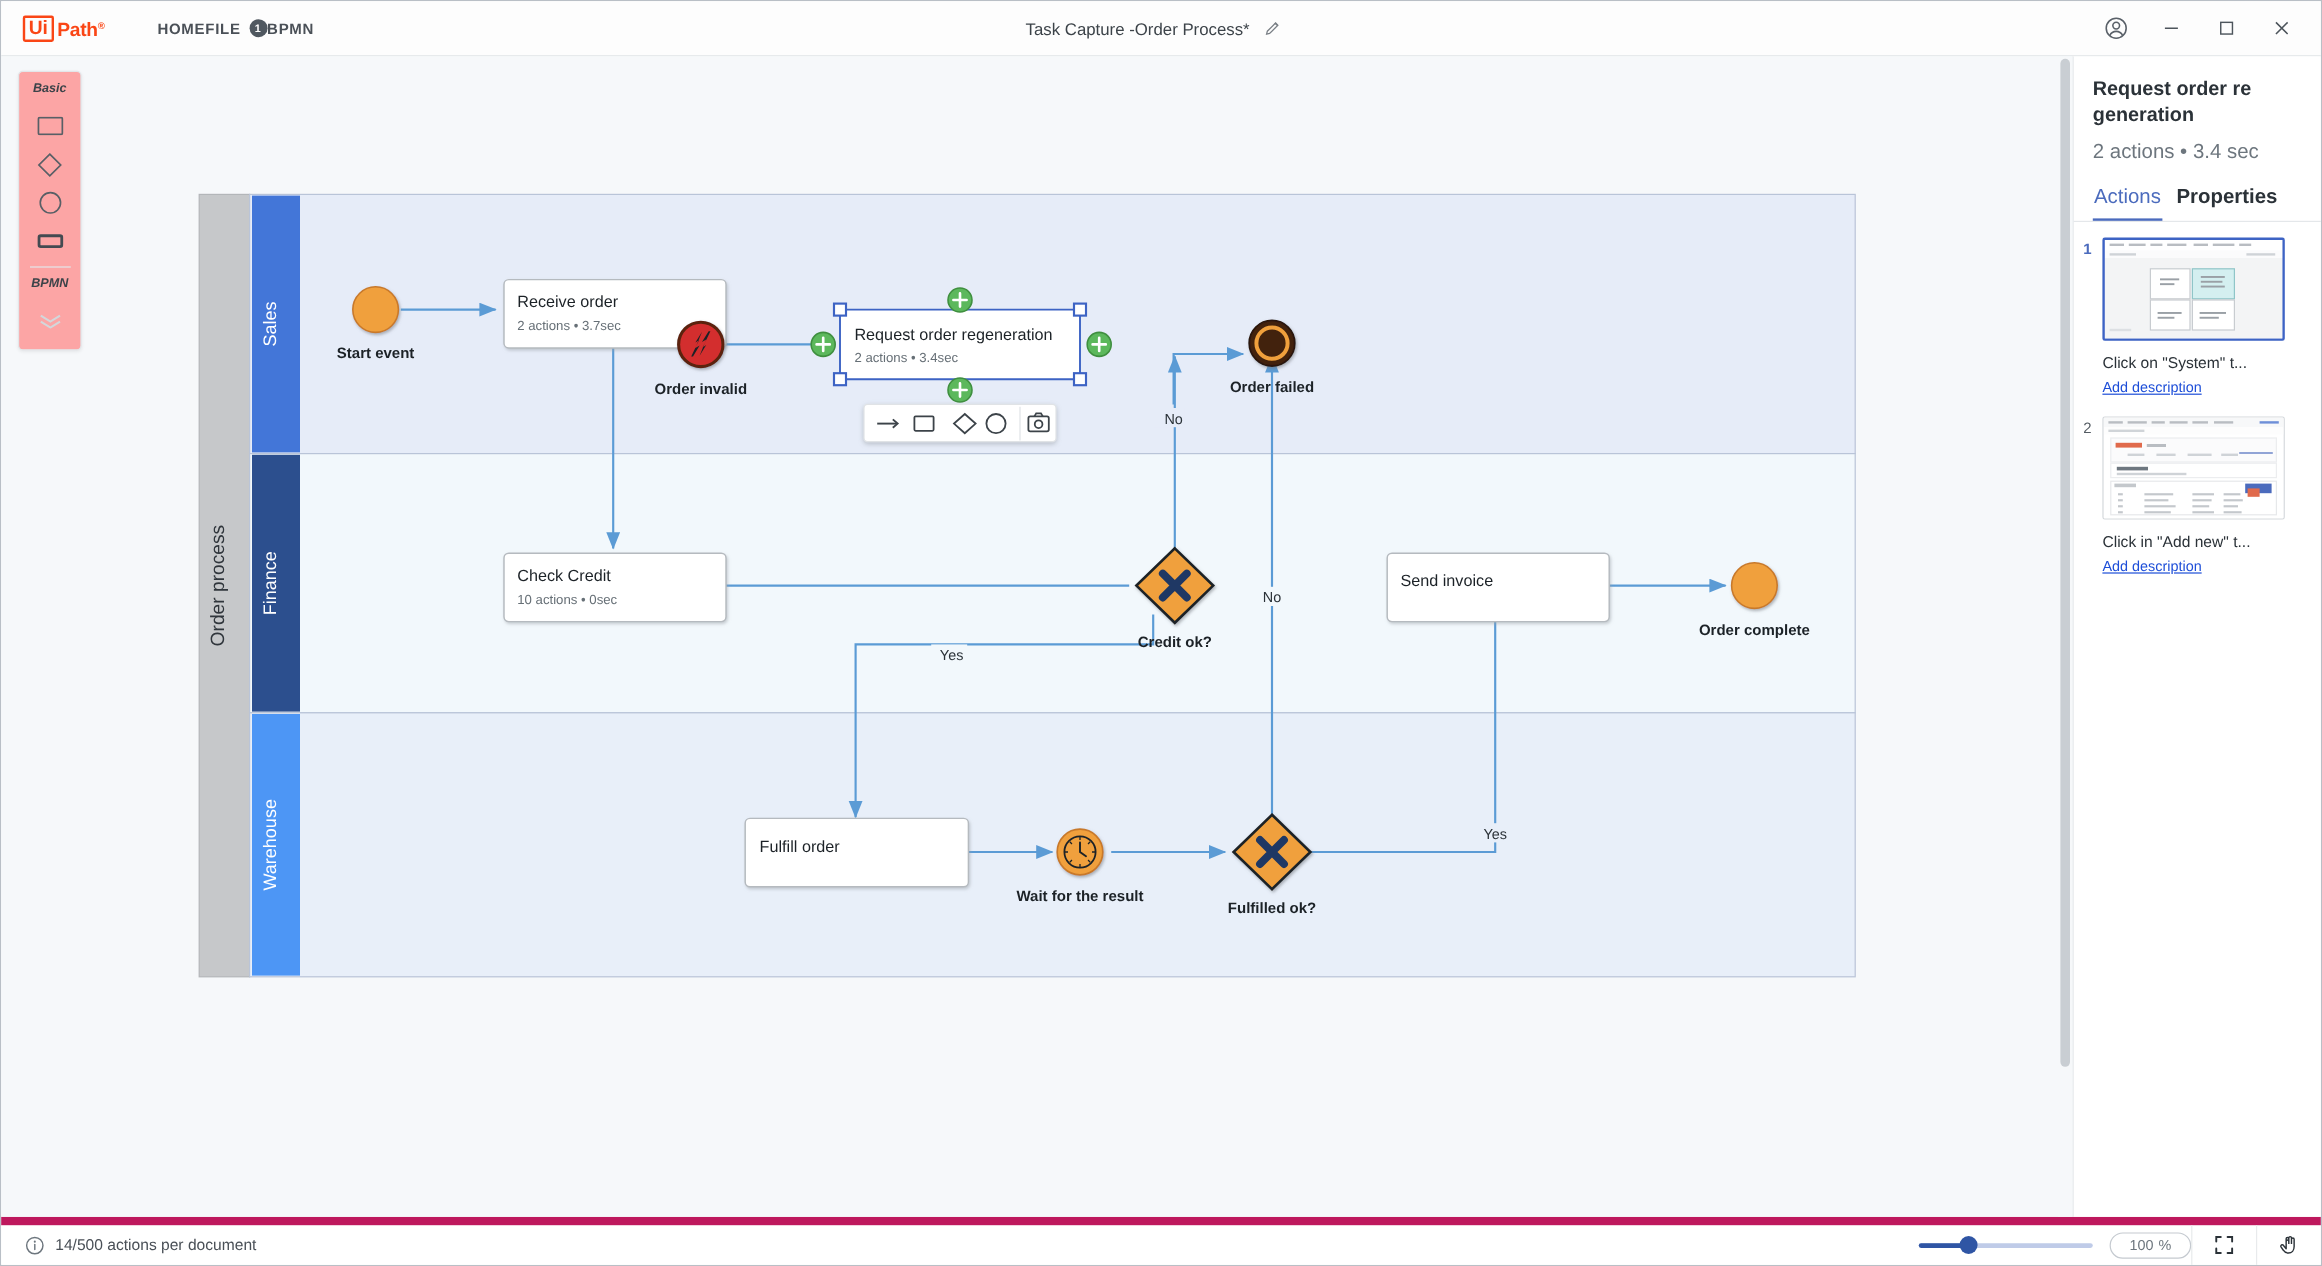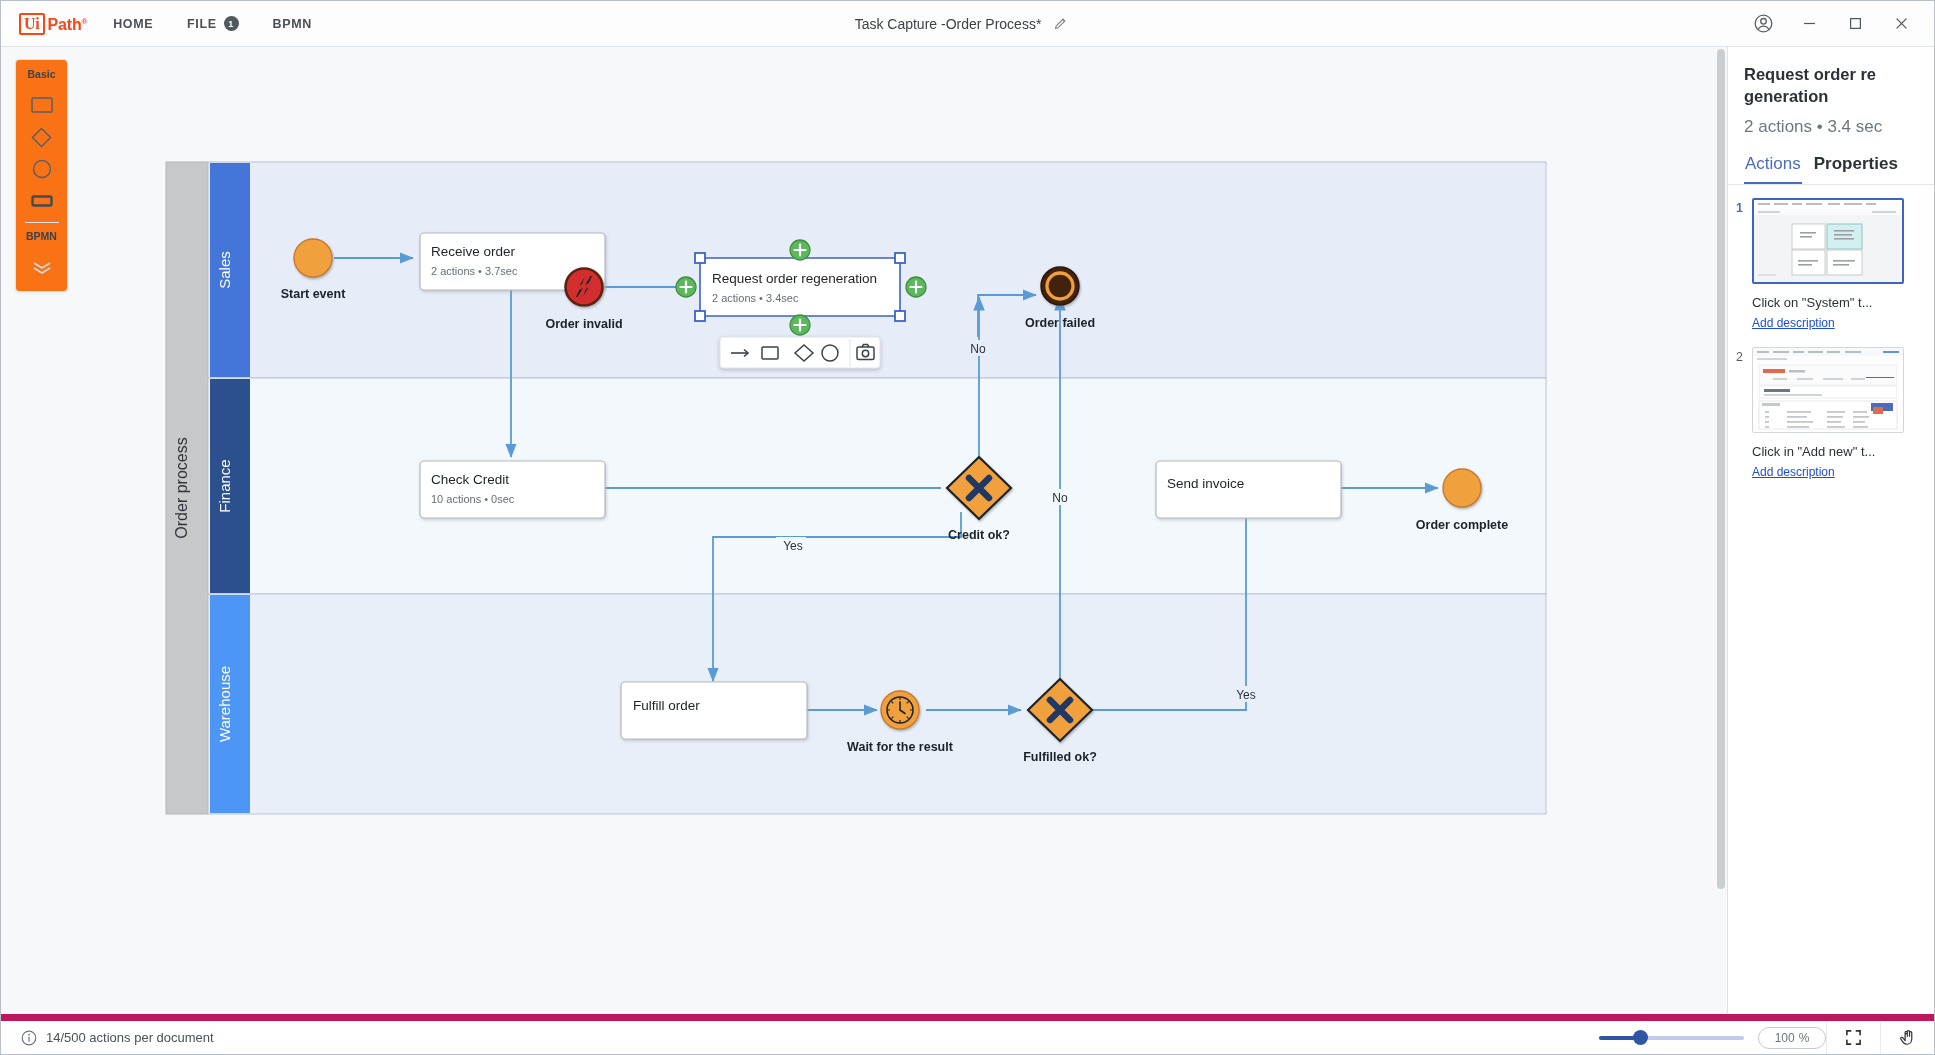--- a/index.html
+++ b/index.html
@@ -19,25 +19,25 @@
     height: 46px; min-height: 46px; background: #fdfdfd;
     border-bottom: 1px solid #e2e5e8;
     display: flex; align-items: center; position: relative;
   }
   .logo {
     margin-left: 18px; display: flex; align-items: center;
     font-size: 16px; font-weight: bold; letter-spacing: -0.2px;
   }
   .logo-ui {
     color: #fa4616; border: 2px solid #fa4616; border-radius: 2px;
-    padding: 0px 3px 1px 3px; line-height: 17px; font-family: Liberation Serif, serif;
+    padding: 0px 3px 1px 3px; line-height: 17px;
   }
   .logo-path { color: #fa4616; margin-left: 3px; line-height: 17px; }
   .logo-path sup { font-size: 8px; vertical-align: super; }
-  .menu { display: flex; align-items: center; margin-left: 26px; gap: 34px; }
+  .menu { display: flex; align-items: center; margin-left: 44px; }
   .menu-item {
     font-size: 12.5px; font-weight: bold; color: #4a5057;
     letter-spacing: 0.6px; cursor: default; display: flex;
     align-items: center; gap: 7px;
   }
   .menu-badge {
     background: #505860; color: #fff; border-radius: 50%;
     width: 15px; height: 15px; font-size: 9px; font-weight: bold;
     display: flex; align-items: center; justify-content: center;
   }
@@ -55,23 +55,23 @@
 
   
   .body-wrap { flex: 1; display: flex; position: relative; min-height: 0; }
 
   
   .canvas-area {
     flex: 1; position: relative; background: #f6f8fa; overflow: hidden;
   }
   .palette {
     position: absolute; left: 14px; top: 12px; width: 53px;
-    background: #f97316; border: 1px solid #e3e6e9; border-radius: 4px;
+    background: #fca5a5; border: 1px solid #e3e6e9; border-radius: 4px;
     box-shadow: 0 1px 3px rgba(0,0,0,.07);
-    padding: 8px 0 8px 0; display: flex; flex-direction: column; align-items: center;
+    padding: 8px 0 8px 0; display: flex; flex-direction: column; align-items: center; font-style: italic;
   }
   .pal-title {
     font-size: 10.5px; font-weight: bold; color: #3c4349; margin-bottom: 9px;
   }
   .pal-item {
     width: 34px; height: 32px; display: flex; align-items: center;
     justify-content: center; cursor: default;
   }
   .pal-divider { width: 34px; height: 1px; background: #e3e6e9; margin: 5px 0 7px 0; }
 

